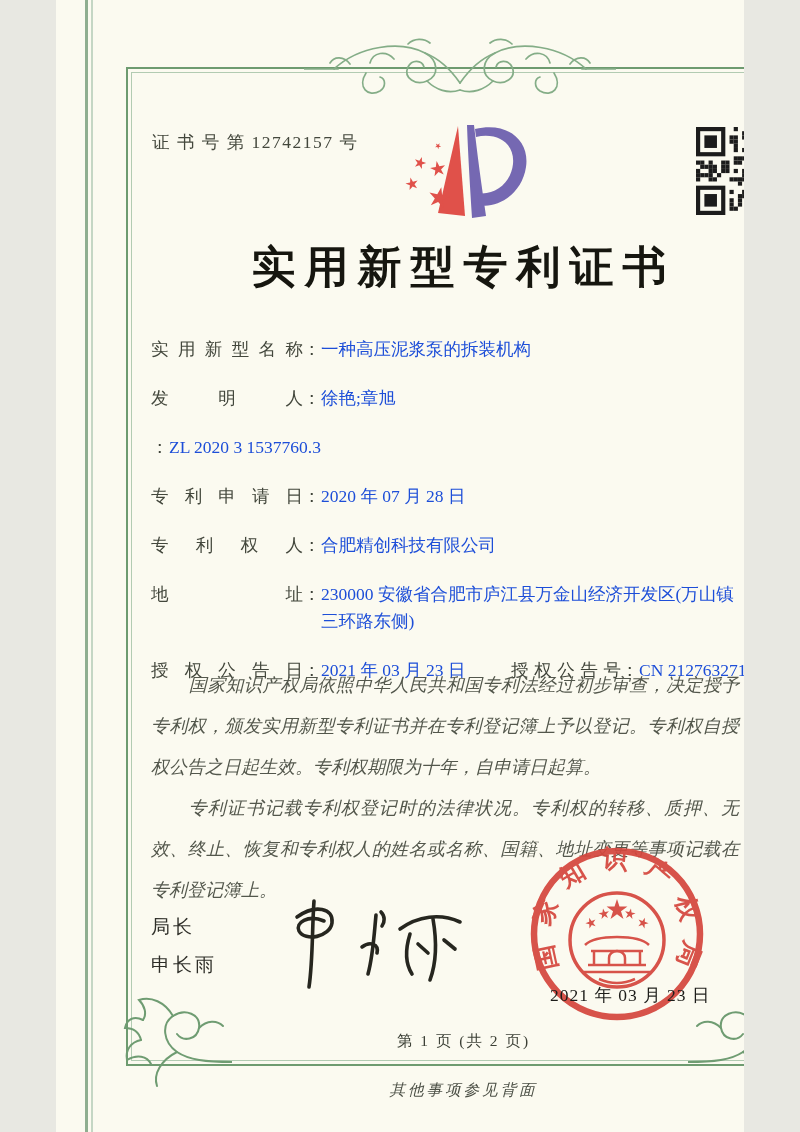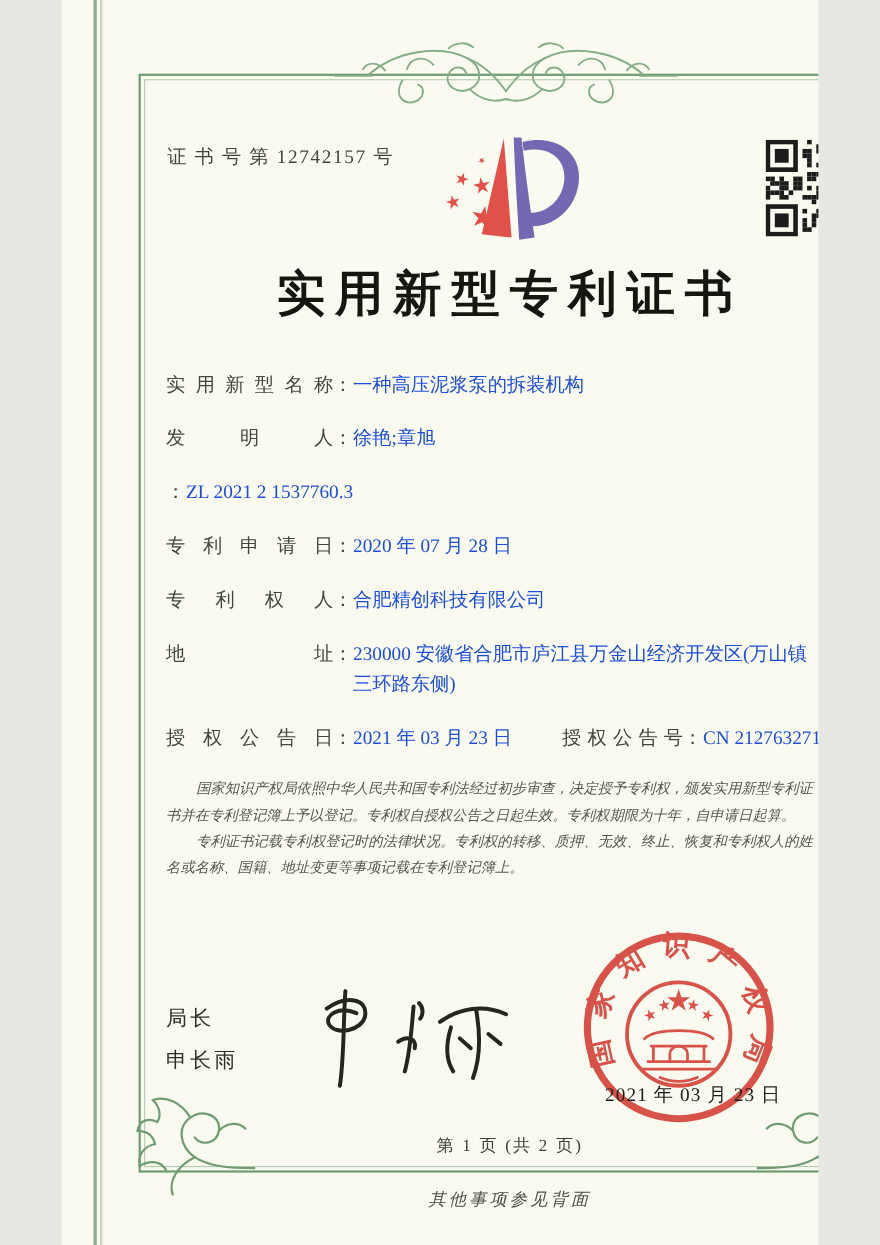--- a/index.html
+++ b/index.html
@@ -40,22 +40,22 @@
   }
   .field-colon{flex:none;width:18px;}
   .field-value{flex:1;color:#1d4ed8;}
   .grant-row{display:flex;line-height:27px;justify-content:center;}
   .grant-group{display:flex;}
   .grant-group .field-value{flex:none;}
   .grant-val-1{width:190px;}
   .grant-label-2{flex:none;width:110px;text-align:justify;text-align-last:justify;text-justify:inter-character;}
 
   .body-text{
-    position:absolute;left:95px;top:705px;width:588px;
-    font-size:13px;line-height:24px;text-align:justify;color:#53574c;font-style:italic;
+    position:absolute;left:95px;top:665px;width:588px;
+    font-size:18px;line-height:41px;text-align:justify;color:#53574c;font-style:italic;
   }
   .body-text p{margin:0;text-indent:2.1em;}
 
   .signer{position:absolute;left:95px;top:908px;font-size:19px;line-height:38px;color:#2e2e28;letter-spacing:3px;}
   .signature-svg{position:absolute;left:228px;top:898px;width:195px;height:92px;}
 
   .seal{position:absolute;left:473px;top:846px;width:176px;height:176px;opacity:.93;}
   .seal-date{position:absolute;left:494px;top:983px;font-size:17.5px;letter-spacing:1px;color:#1d1d1a;z-index:4;}
 
   .page-info{position:absolute;left:70px;top:1031px;width:675px;text-align:center;font-size:15.5px;letter-spacing:2px;color:#3c4036;}
@@ -267,21 +267,21 @@
       <span class="field-colon">：</span>
       <span class="field-value">一种高压泥浆泵的拆装机构</span>
     </div>
     <div class="field-row">
       <span class="field-label">发明人</span>
       <span class="field-colon">：</span>
       <span class="field-value">徐艳;章旭</span>
     </div>
     <div class="field-row">
       <span class="field-colon">：</span>
-      <span class="field-value">ZL 2021 2 1537760.3</span>
+      <span class="field-value">ZL 2020 3 1537760.3</span>
     </div>
     <div class="field-row">
       <span class="field-label">专利申请日</span>
       <span class="field-colon">：</span>
       <span class="field-value">2020 年 07 月 28 日</span>
     </div>
     <div class="field-row">
       <span class="field-label">专利权人</span>
       <span class="field-colon">：</span>
       <span class="field-value">合肥精创科技有限公司</span>

